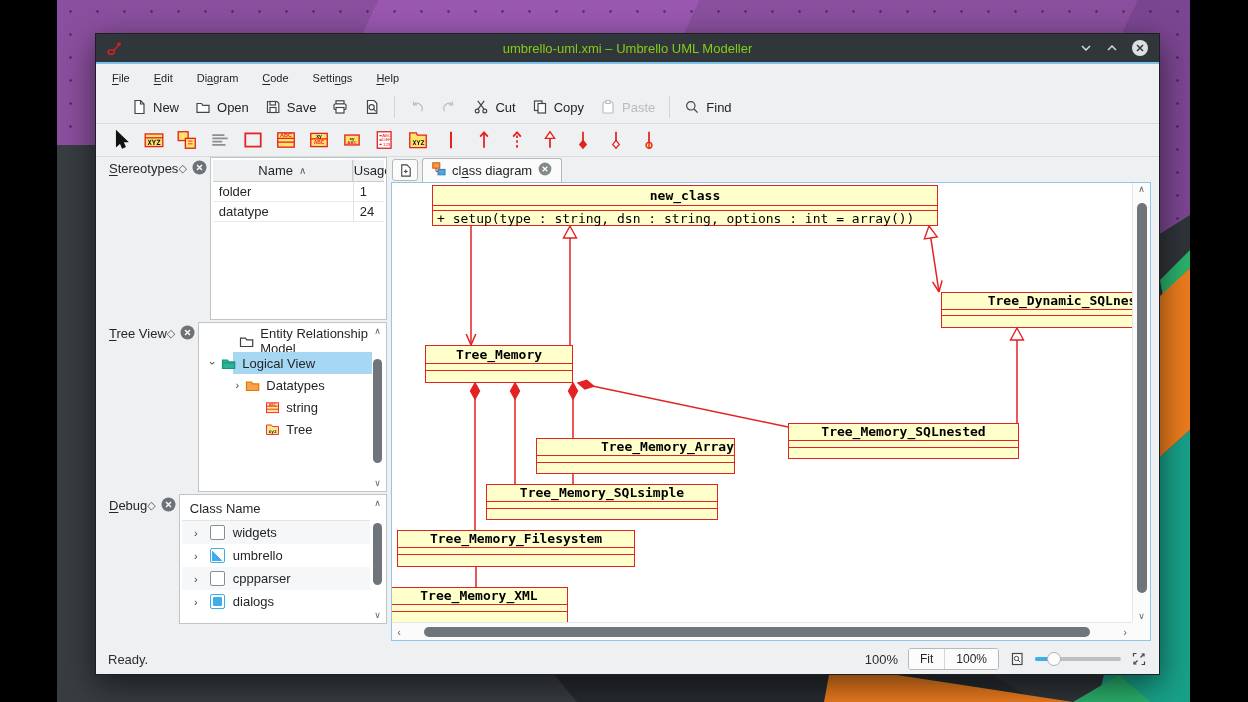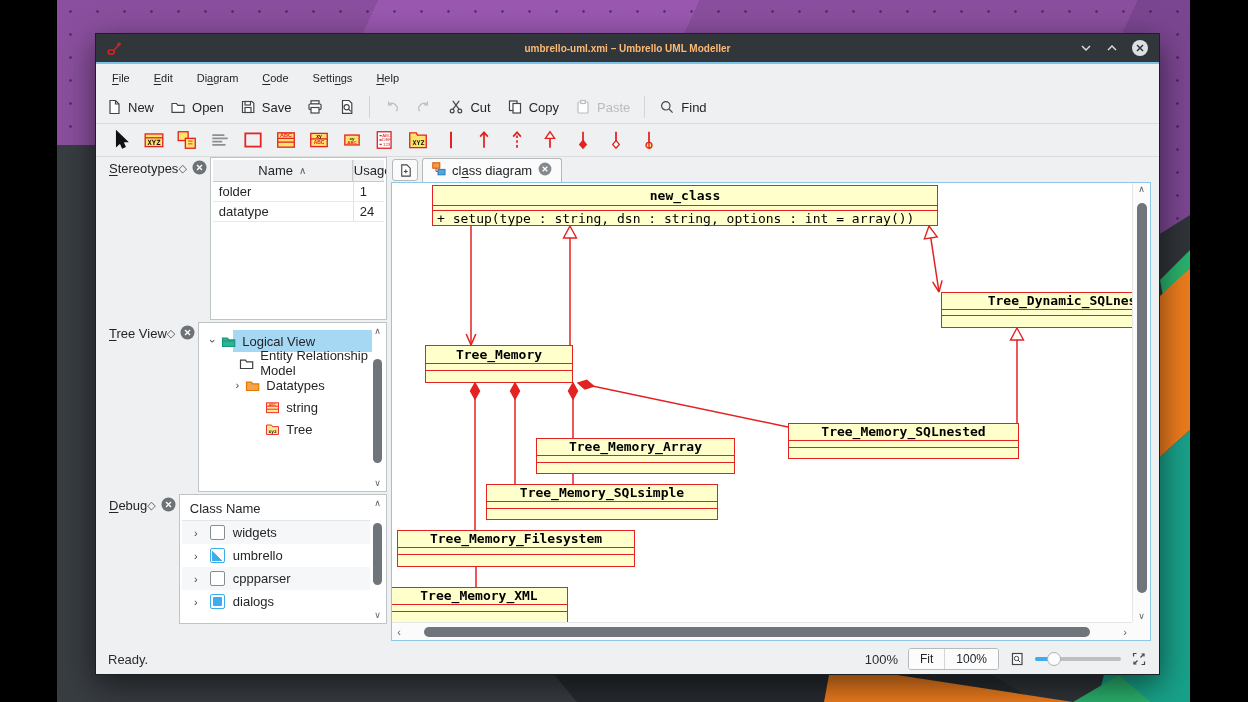--- a/index.html
+++ b/index.html
@@ -17,31 +17,31 @@
   .wp-green-r{background:#2ab06c;clip-path:polygon(1103px 280px,1133px 250px,1133px 268px,1106px 296px);}
   .wp-orange-r{background:#ec7c1e;clip-path:polygon(1103px 296px,1133px 268px,1133px 430px,1103px 457px);}
   .wp-teal-r{background:#18a189;clip-path:polygon(1103px 457px,1133px 430px,1133px 702px,1040px 702px);}
   .wp-orange-b{background:#ec7c1e;clip-path:polygon(767px 702px,772px 675px,840px 675px,1016px 702px);}
   .wp-green-b{background:#2ab06c;clip-path:polygon(1016px 702px,1062px 675px,1094px 702px);}
   .wp-teal-b{background:#18a189;clip-path:polygon(1094px 702px,1062px 675px,1104px 675px,1133px 702px);}
   
   .window{position:absolute;left:95px;top:33px;width:1065px;height:642px;background:#eff0f1;
     display:flex;flex-direction:column;box-shadow:0 10px 30px rgba(0,0,0,.55);border:1px solid #1c2023;}
   .titlebar{height:28px;background:#31363b;color:#eff0f1;display:flex;align-items:center;position:relative;flex:0 0 auto;}
-  .titlebar .win-title{position:absolute;left:0;right:0;text-align:center;font-size:10px;color:#fdba74;font-weight:bold;}
+  .titlebar .win-title{position:absolute;left:0;right:0;text-align:center;font-size:13px;color:#84cc16;}
   .tb-logo{margin-left:9px;display:flex;z-index:1;}
   .tb-ctrls{margin-left:auto;display:flex;align-items:center;gap:12px;margin-right:10px;z-index:1;}
   .tb-ctrls svg{display:block;}
   .accent{height:2px;background:#7cc1e8;flex:0 0 auto;}
   
   .menubar{height:27px;display:flex;align-items:center;gap:24px;padding-left:16px;font-size:11px;color:#232629;flex:0 0 auto;}
   .menu-item{cursor:default;}
   .menu-item u{text-decoration:underline;text-underline-offset:2px;}
   
-  .toolbar{height:33px;display:flex;align-items:center;padding-left:2px;border-bottom:1px solid #d9dbdc;flex:0 0 auto;}
+  .toolbar{height:33px;display:flex;align-items:center;padding-left:27px;border-bottom:1px solid #d9dbdc;flex:0 0 auto;}
   .tbtn{display:flex;align-items:center;gap:6px;padding:4px 8px;border-radius:3px;font-size:13px;color:#232629;}
   .tbtn .ic{display:flex;color:#41464a;}
   .tbtn.disabled{color:#b9bdbf;}
   .tbtn.disabled .ic{color:#b9bdbf;}
   .tsep{width:1px;height:22px;background:#d2d4d5;margin:0 6px;}
   .toolbar.tools{gap:7px;padding-left:12px;}
   .toolbtn{width:26px;height:26px;display:flex;align-items:center;justify-content:center;border-radius:3px;}
   
   .main{flex:1;display:flex;min-height:0;padding-left:5px;}
   .dock{width:290px;flex:0 0 auto;display:flex;flex-direction:column;padding-right:4px;}
@@ -473,39 +473,39 @@
             <span class="float-glyph">◇</span>
             <span>
               <svg width="15" height="15" viewBox="0 0 15 15">
                   <circle cx="7.5" cy="7.5" r="7" fill="#6c7276"></circle>
                   <path d="M5 5l5 5M10 5l-5 5" stroke="#fff" stroke-width="1.4"></path>
                 </svg></span>
           </span>
         </div>
         <div class="panel-body">
           <div class="tree" id="tv-rows">
+              <div class="trow" style="padding-left: 24px;">
+                <span class="texp"></span>
+                <span class="tic">
+                  <svg width="15" height="15" viewBox="0 0 15 15" fill="none">
+                    <path d="M1.5 4.2h5l1.2 1.7h6v6.6H1.5z" fill="#fff" stroke="#3c4145" stroke-width="1.2"></path>
+                  </svg>
+                </span>
+                <span>Entity Relationship Model</span>
+              </div>
               <div class="trow" style="padding-left: 6px;">
                 <span class="sel"></span>
                 <span class="texp open">›</span>
                 <span class="tic">
                   <svg width="15" height="15" viewBox="0 0 15 15" fill="none">
                     <path d="M1.5 4.2h5l1.2 1.7h6v6.6H1.5z" fill="#2ab394" stroke="#13987b" stroke-width="1.2"></path>
                     <path d="M1.5 7h12.2" stroke="#13987b"></path>
                   </svg>
                 </span>
                 <span>Logical View</span>
-              </div>
-              <div class="trow" style="padding-left: 24px;">
-                <span class="texp"></span>
-                <span class="tic">
-                  <svg width="15" height="15" viewBox="0 0 15 15" fill="none">
-                    <path d="M1.5 4.2h5l1.2 1.7h6v6.6H1.5z" fill="#fff" stroke="#3c4145" stroke-width="1.2"></path>
-                  </svg>
-                </span>
-                <span>Entity Relationship Model</span>
               </div>
               <div class="trow" style="padding-left: 30px;">
                 <span class="texp">›</span>
                 <span class="tic">
                   <svg width="15" height="15" viewBox="0 0 15 15" fill="none">
                     <path d="M1.5 4.2h5l1.2 1.7h6v6.6H1.5z" fill="#f7a24d" stroke="#e07b00" stroke-width="1.2"></path>
                   </svg>
                 </span>
                 <span>Datatypes</span>
               </div>
@@ -656,21 +656,21 @@
               <div class="uml-title" style="height: 18px; line-height: 17px;">Tree_Memory</div>
               <div class="uml-attrs" style="height: 7px;"></div>
               <div class="uml-ops"></div>
             </div>
             <div class="uml-class" style="left: 396px; top: 240px; width: 231px; height: 36px; background: rgb(255, 255, 204);">
               <div class="uml-title" style="height: 17px; line-height: 16px;">Tree_Memory_SQLnested</div>
               <div class="uml-attrs" style="height: 7px;"></div>
               <div class="uml-ops"></div>
             </div>
             <div class="uml-class" style="left: 144px; top: 255px; width: 199px; height: 36px; background: rgb(255, 255, 204);">
-              <div class="uml-title" style="height: 17px; line-height: 16px;">Tree_Memory_Array</div>
+              <div class="uml-title" style="height: 17px; line-height: 16px; text-align: right;">Tree_Memory_Array</div>
               <div class="uml-attrs" style="height: 7px;"></div>
               <div class="uml-ops"></div>
             </div>
             <div class="uml-class" style="left: 94px; top: 301px; width: 232px; height: 36px; background: rgb(255, 255, 204);">
               <div class="uml-title" style="height: 17px; line-height: 16px;">Tree_Memory_SQLsimple</div>
               <div class="uml-attrs" style="height: 7px;"></div>
               <div class="uml-ops"></div>
             </div>
             <div class="uml-class" style="left: 5px; top: 347px; width: 238px; height: 37px; background: rgb(255, 255, 204);">
               <div class="uml-title" style="height: 17px; line-height: 16px; text-align: center;">Tree_Memory_Filesystem</div>

